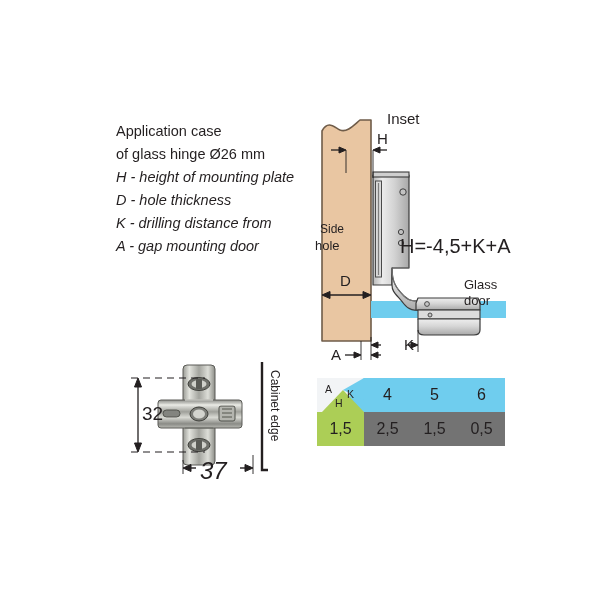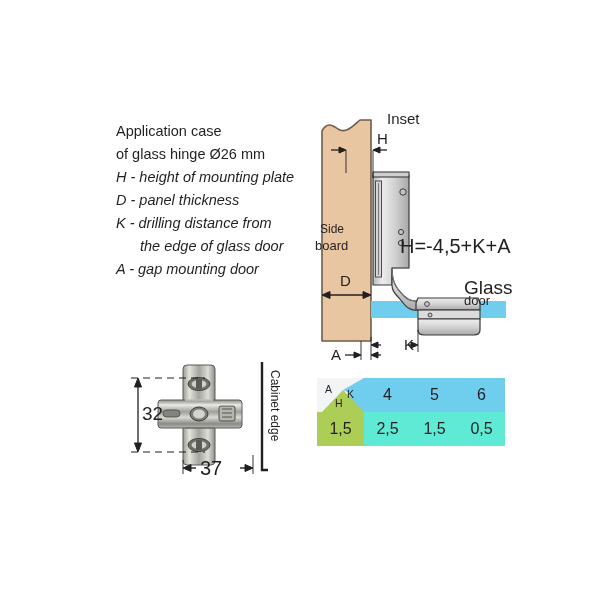--- a/index.html
+++ b/index.html
@@ -30,21 +30,21 @@
   .tbl{position:absolute;left:317px;top:378px;}
   .tbl table{border-collapse:collapse;}
   .tbl td{
     width:47px;height:34px;text-align:center;vertical-align:middle;
     font-size:16px;color:#231f20;padding:0;
   }
   .tbl td.hd{background:#6fcdee;}
   .tbl td.corner{
     background:#f2f4f6;padding:0;position:relative;width:47px;height:34px;
   }
-  .tbl td.val{background:#5eead4;}
+  .tbl td.val{background:#737373;}
   .tbl td.grn{background:#acce56;}
   .corner-wrap{position:absolute;left:0;top:0;width:47px;height:34px;}
   .corner-wrap svg{position:absolute;left:0;top:0;}
   .corner-lbl{position:absolute;font-size:10.5px;color:#231f20;}
 
   
   .draw{position:absolute;left:0;top:0;width:600px;height:600px;}
   .vtext{
     position:absolute;font-size:12px;color:#231f20;white-space:nowrap;
     writing-mode:vertical-rl;text-orientation:mixed;
@@ -52,23 +52,22 @@
 </style>
 </head>
 <body>
 
 <div id="stage">
 
   <div class="legend">
     <div class="ln">Application case</div>
     <div class="ln">of glass hinge Ø26 mm</div>
     <div class="ln it">H - height of mounting plate</div>
-    <div class="ln it">D - panel thickness</div>
+    <div class="ln it">D - hole thickness</div>
     <div class="ln it">K - drilling distance from</div>
-    <div class="ln it ind">the edge of glass door</div>
     <div class="ln it">A - gap mounting door</div>
   </div>
 
   <svg class="draw" viewBox="0 0 600 600" xmlns="http://www.w3.org/2000/svg">
     <defs>
       <linearGradient id="metalV" x1="0" y1="0" x2="1" y2="0">
         <stop offset="0%" stop-color="#b8b8b8"></stop>
         <stop offset="25%" stop-color="#ececec"></stop>
         <stop offset="60%" stop-color="#d2d2d2"></stop>
         <stop offset="100%" stop-color="#a8a8a8"></stop>
@@ -229,34 +228,34 @@
     <g>
       <path d="M262,362 L262,470 L268,470" fill="none" stroke="#231f20" stroke-width="2.4"></path>
     </g>
   </svg>
 
   <div class="lbl big" style="left:387px;top:110px;">Inset</div>
 
   <div class="lbl dim" style="left:377px;top:130px;">H</div>
 
   <div class="lbl" style="left:320px;top:222px;font-size:12px;">Side</div>
-  <div class="lbl" style="left:315px;top:238px;font-size:13px;">board</div>
+  <div class="lbl" style="left:315px;top:238px;font-size:13px;">hole</div>
 
   <div class="lbl dim" style="left:340px;top:272px;">D</div>
 
   <div class="lbl dim" style="left:400px;top:235px;font-size:20px;">H=-4,5+K+A</div>
 
-  <div class="lbl" style="left:464px;top:277px;font-size:19px;">Glass</div>
+  <div class="lbl" style="left:464px;top:277px;font-size:13px;">Glass</div>
   <div class="lbl" style="left:464px;top:293px;font-size:13px;">door</div>
 
   <div class="lbl dim" style="left:404px;top:336px;">K</div>
   <div class="lbl dim" style="left:331px;top:346px;">A</div>
 
   <div class="lbl" style="left:112px;top:403px;font-size:19px;margin-left:30px;">32</div>
-  <div class="lbl" style="left:200px;top:457px;font-size:20px;">37</div>
+  <div class="lbl" style="left:200px;top:457px;font-size:24px;font-style:italic;">37</div>
 
   <div class="vtext" style="left:268px;top:370px;">Cabinet edge</div>
 
   <div class="tbl">
     <table>
       <tbody>
           <tr>
         <td class="corner">
           <div class="corner-wrap">
             <svg width="47" height="34" viewBox="0 0 47 34" xmlns="http://www.w3.org/2000/svg">

